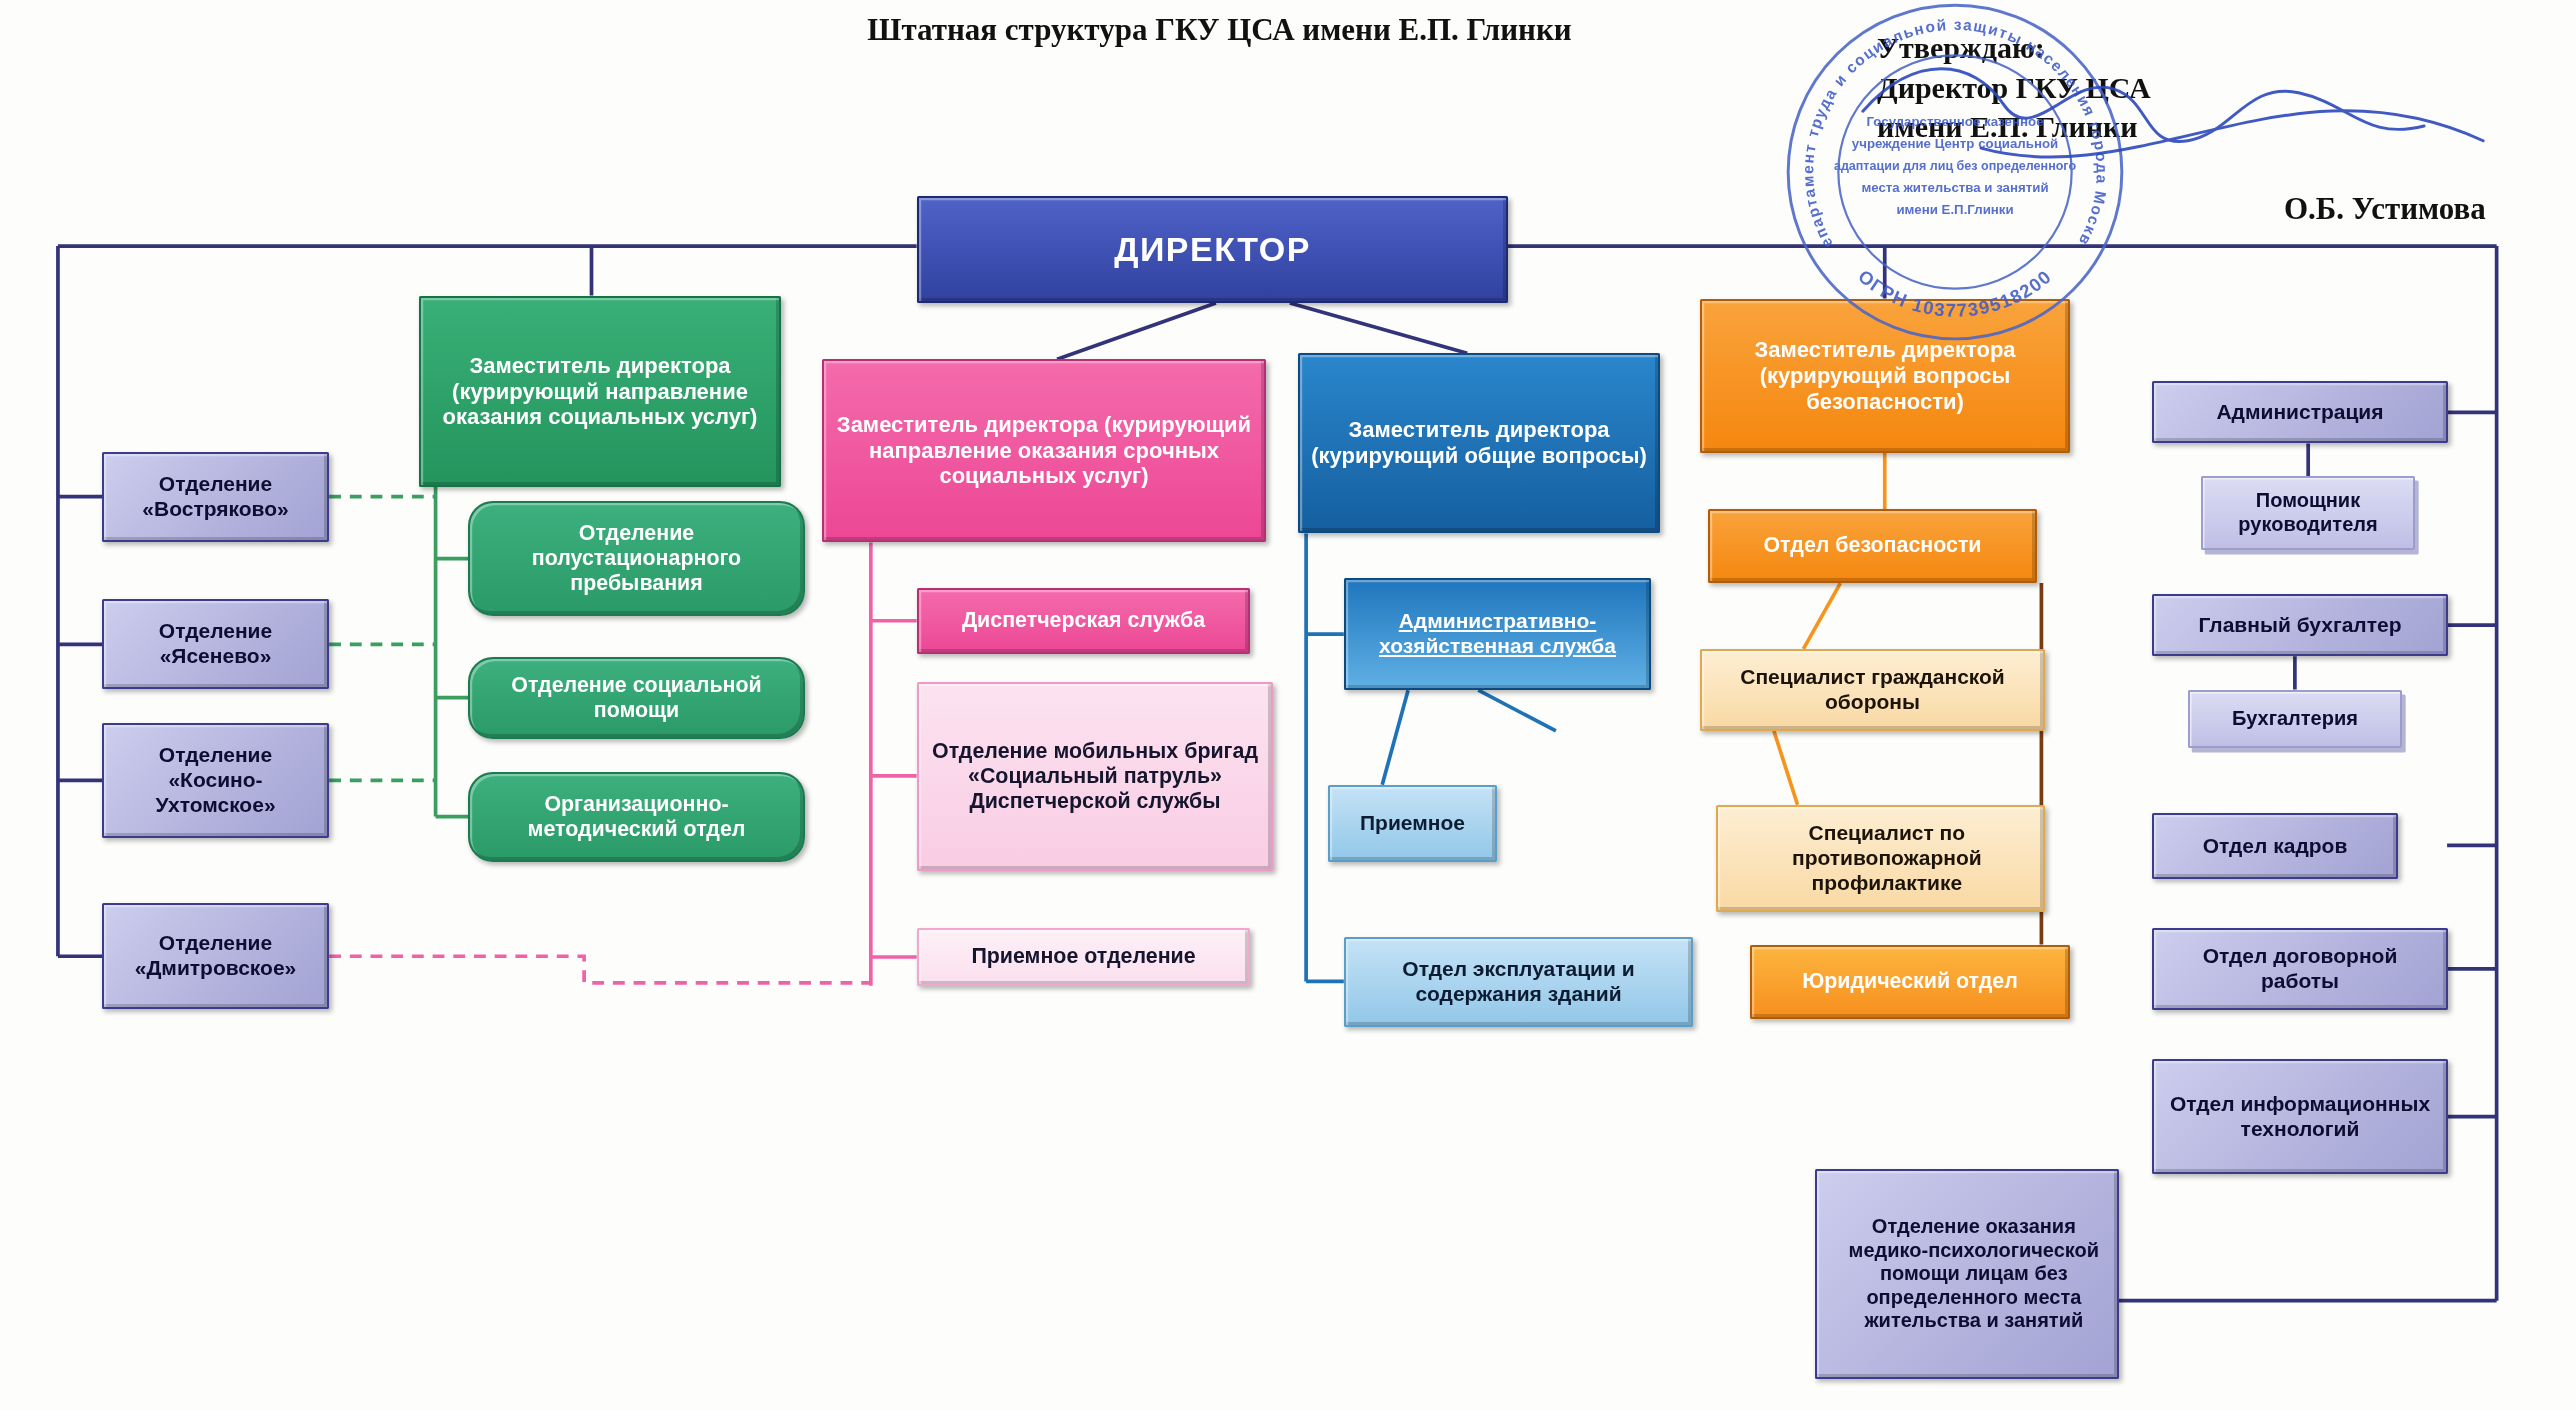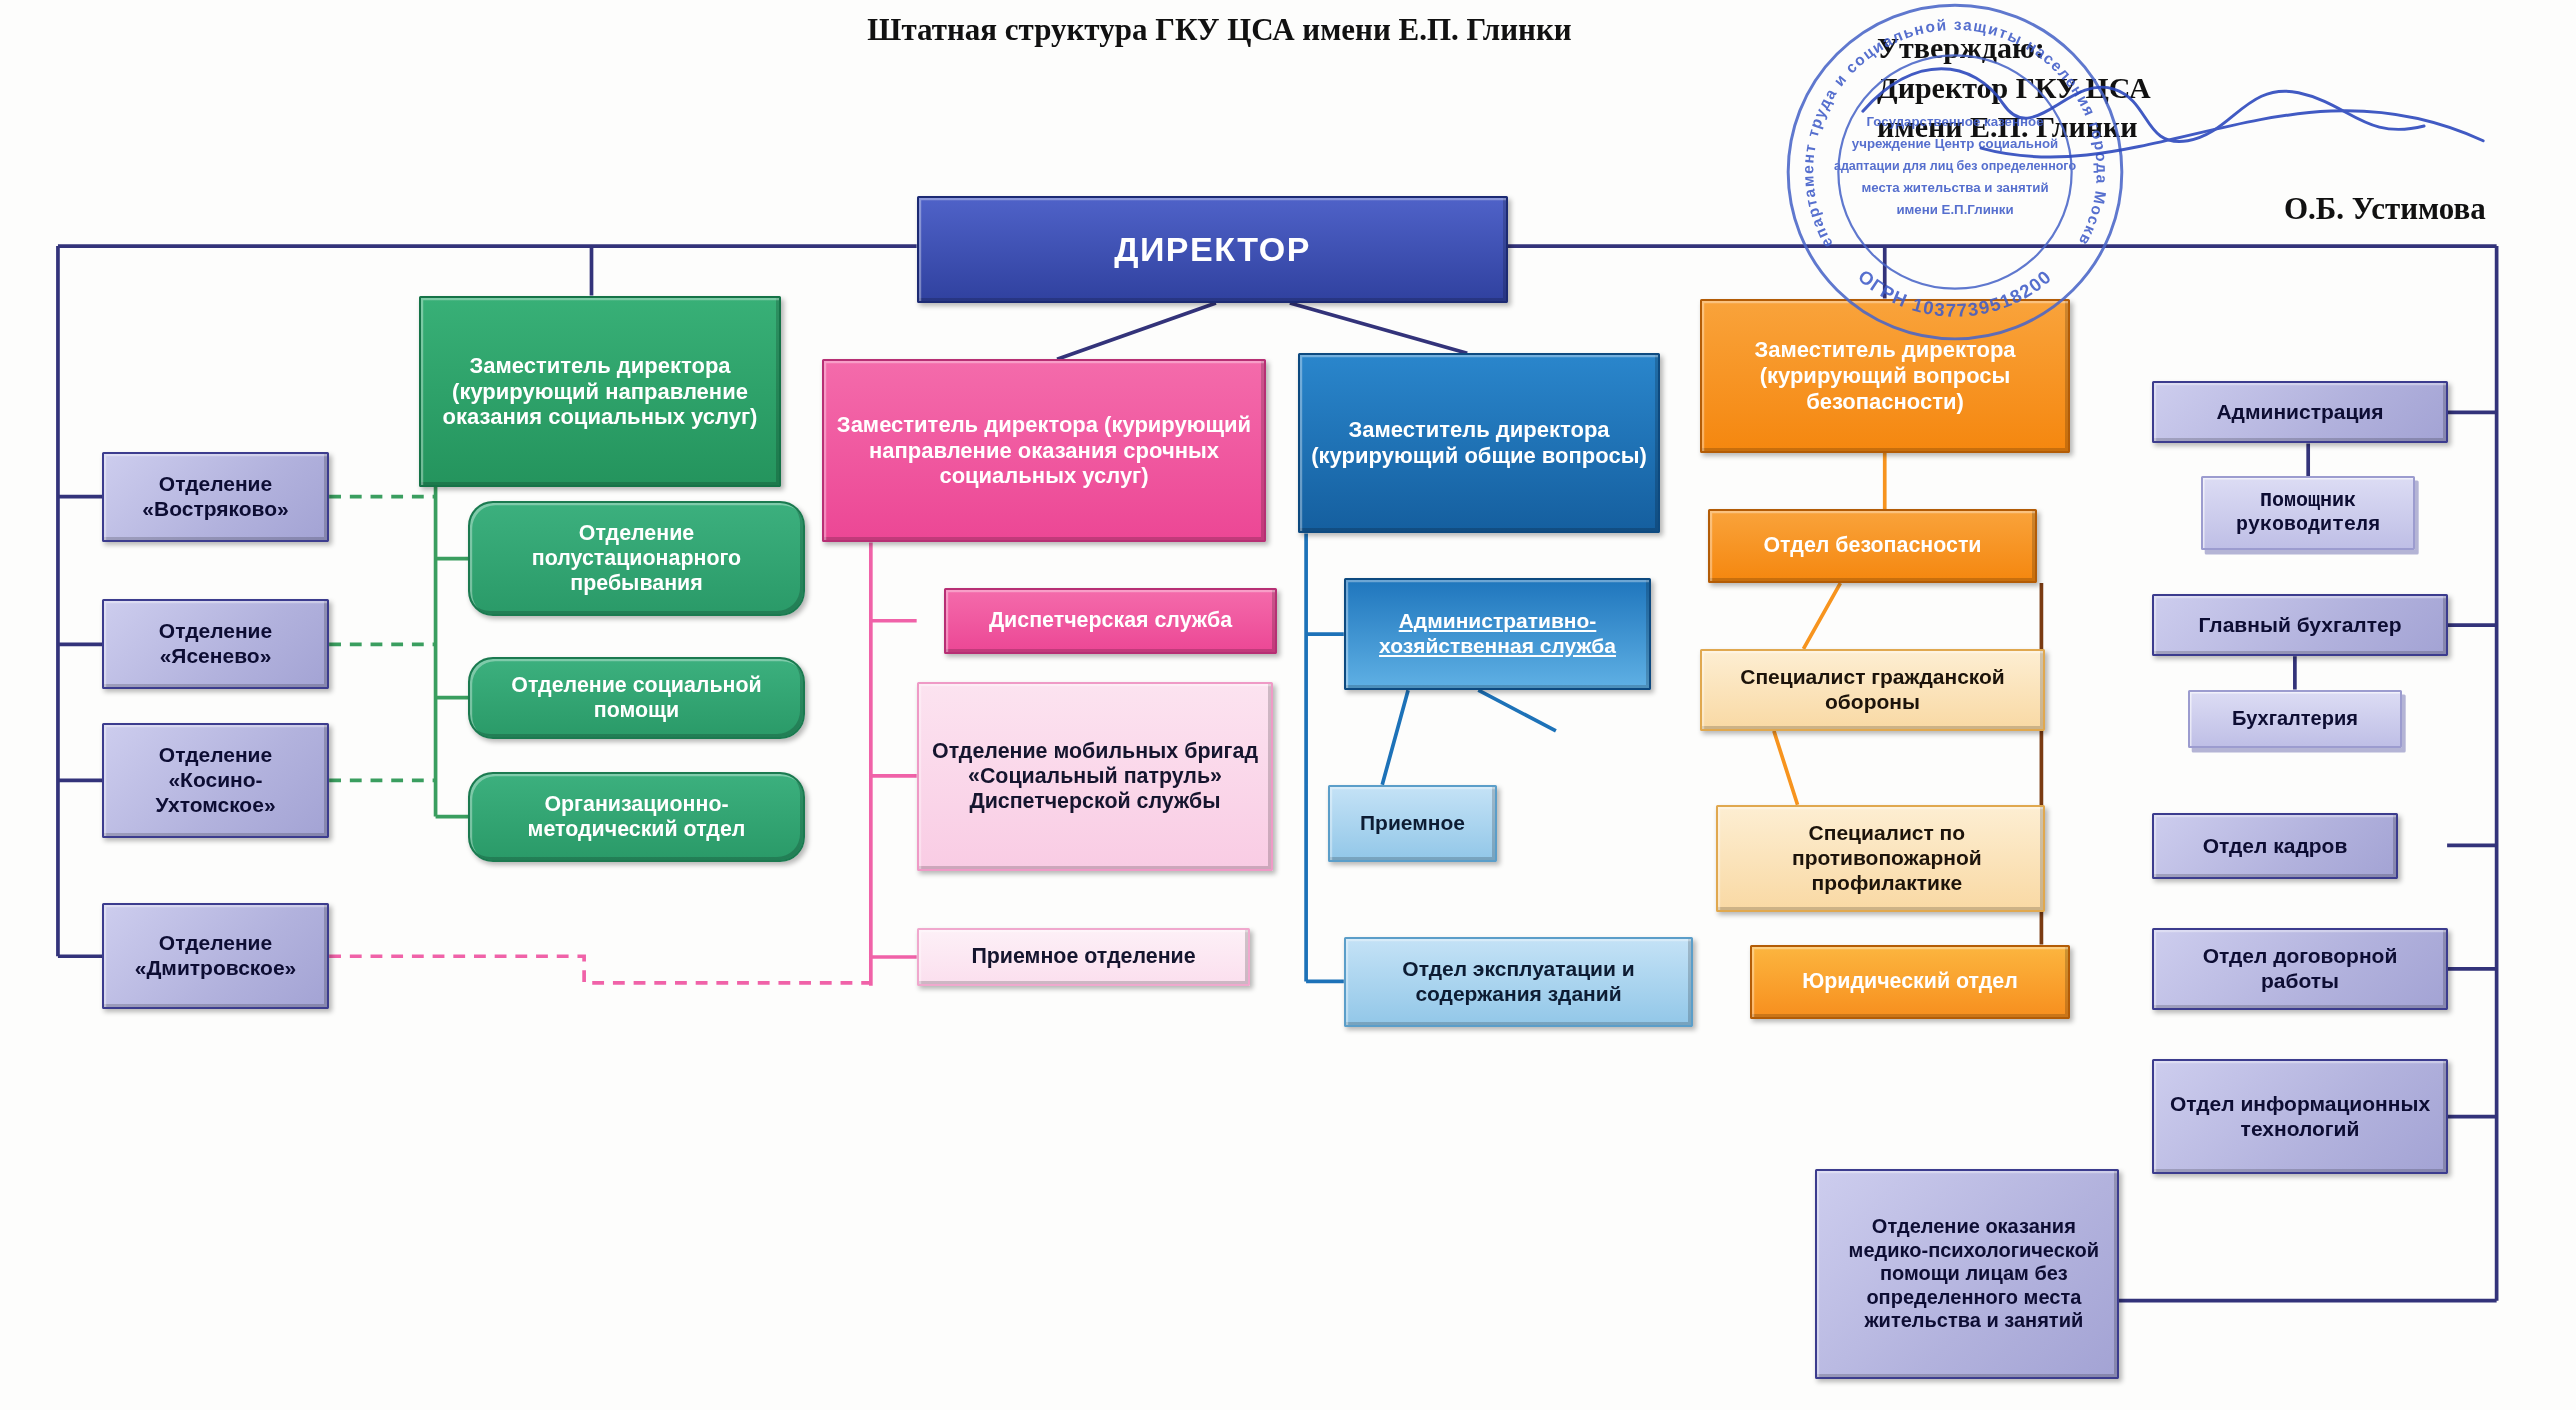--- a/index.html
+++ b/index.html
@@ -110,21 +110,21 @@
   <div class="node c-green2" style="left:468px;top:501px;width:337px;height:115px;font-size:21.4px;">
       <span>Отделение полустационарного пребывания</span>
     </div>
   <div class="node c-green2" style="left:468px;top:657px;width:337px;height:82px;font-size:21.4px;">
       <span>Отделение социальной помощи</span>
     </div>
   <div class="node c-green2" style="left:468px;top:772px;width:337px;height:90px;font-size:21.4px;">
       <span>Организационно-методический отдел</span>
     </div>
 
-  <div class="node c-pink" style="left:917px;top:588px;width:333px;height:66px;font-size:21.4px;margin-left:27px;">
+  <div class="node c-pink" style="left:917px;top:588px;width:333px;height:66px;font-size:21.4px;">
       <span>Диспетчерская служба</span>
     </div>
   <div class="node c-pink-light" style="left:917px;top:682px;width:356px;height:189px;font-size:21.4px;">
       <span>Отделение мобильных бригад «Социальный патруль» Диспетчерской службы</span>
     </div>
   <div class="node c-pink-lighter" style="left:917px;top:928px;width:333px;height:58px;font-size:21.4px;">
       <span>Приемное отделение</span>
     </div>
 
   <div class="node c-blue2" style="left:1344px;top:578px;width:307px;height:112px;font-size:21px;">
@@ -146,21 +146,21 @@
   <div class="node c-cream" style="left:1716px;top:805px;width:329px;height:107px;font-size:21px;padding-left:23px;">
       <span>Специалист по противопожарной профилактике</span>
     </div>
   <div class="node c-legal" style="left:1750px;top:945px;width:320px;height:74px;font-size:21.4px;">
       <span>Юридический отдел</span>
     </div>
 
   <div class="node c-lavender" style="left:2152px;top:381px;width:296px;height:62px;font-size:21px;">
       <span>Администрация</span>
     </div>
-  <div class="node c-lavender-light" style="left:2201px;top:476px;width:214px;height:74px;font-size:20px;font-family:Liberation Mono, monospace;">
+  <div class="node c-lavender-light" style="left:2201px;top:476px;width:214px;height:74px;font-size:20px;">
       <span>Помощник руководителя</span>
     </div>
   <div class="node c-lavender" style="left:2152px;top:594px;width:296px;height:62px;font-size:21px;">
       <span>Главный бухгалтер</span>
     </div>
   <div class="node c-lavender-light" style="left:2188px;top:690px;width:214px;height:58px;font-size:20px;">
       <span>Бухгалтерия</span>
     </div>
   <div class="node c-lavender" style="left:2152px;top:813px;width:246px;height:66px;font-size:21px;">
       <span>Отдел кадров</span>

